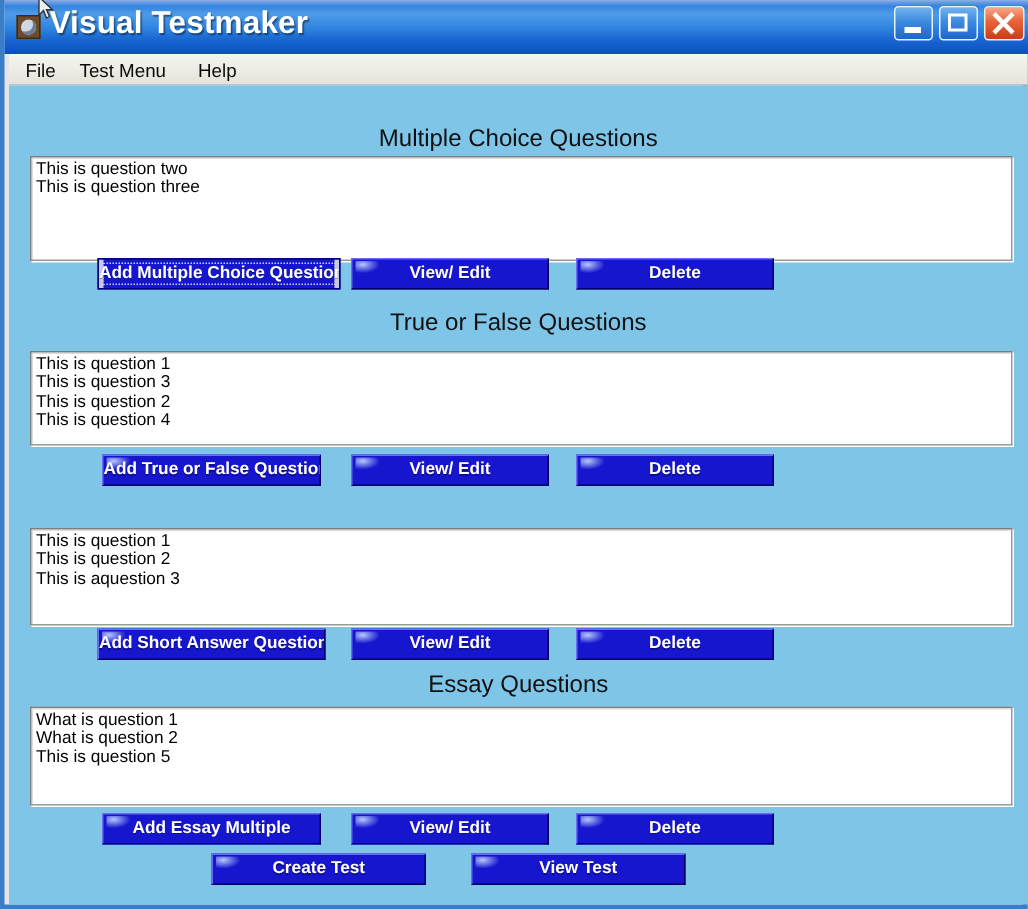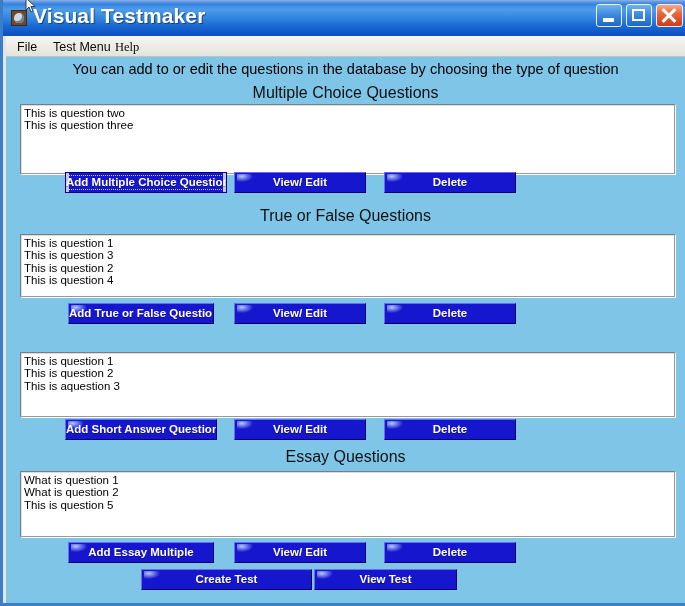--- a/index.html
+++ b/index.html
@@ -264,26 +264,25 @@
     </div>
     <div class="capbtn" id="btn-close">
       <div class="x1"></div>
       <div class="x2"></div>
     </div>
   </div>
 
   <div id="menubar">
     <div class="menu-item" style="left:6px;">File</div>
     <div class="menu-item" style="left:42px;">Test Menu</div>
-    <div class="menu-item" style="left:104px;font-family:Liberation Serif, serif;">Help</div>
+    <div class="menu-item" style="left:121px;">Help</div>
   </div>
 
   <div id="client">
 
-    <div class="intro">You can add to or edit the questions in the database by choosing the type of question</div>
 
     <div class="section-heading" style="top:27px;">Multiple Choice Questions</div>
 
     <div class="listbox" style="top:47px; height:70px;">
       <div class="row">This is question two</div>
       <div class="row">This is question three</div>
     </div>
 
     <div class="btn focused" style="left:59px; top:115px; width:162px; height:21px;">
       <span class="leftcap"></span>
@@ -356,21 +355,21 @@
     </div>
     <div class="btn" style="left:228px; top:485px; width:132px; height:21px;">
       <span class="sheen"></span>
       <span class="lbl">View/ Edit</span>
     </div>
     <div class="btn" style="left:378px; top:485px; width:132px; height:21px;">
       <span class="sheen"></span>
       <span class="lbl">Delete</span>
     </div>
 
-    <div class="btn" style="left:135px; top:512px; width:171px; height:21px;">
+    <div class="btn" style="left:135px; top:512px; width:143px; height:21px;">
       <span class="sheen"></span>
       <span class="lbl">Create Test</span>
     </div>
     <div class="btn" style="left:308px; top:512px; width:143px; height:21px;">
       <span class="sheen"></span>
       <span class="lbl">View Test</span>
     </div>
 
   </div>
 </div>

